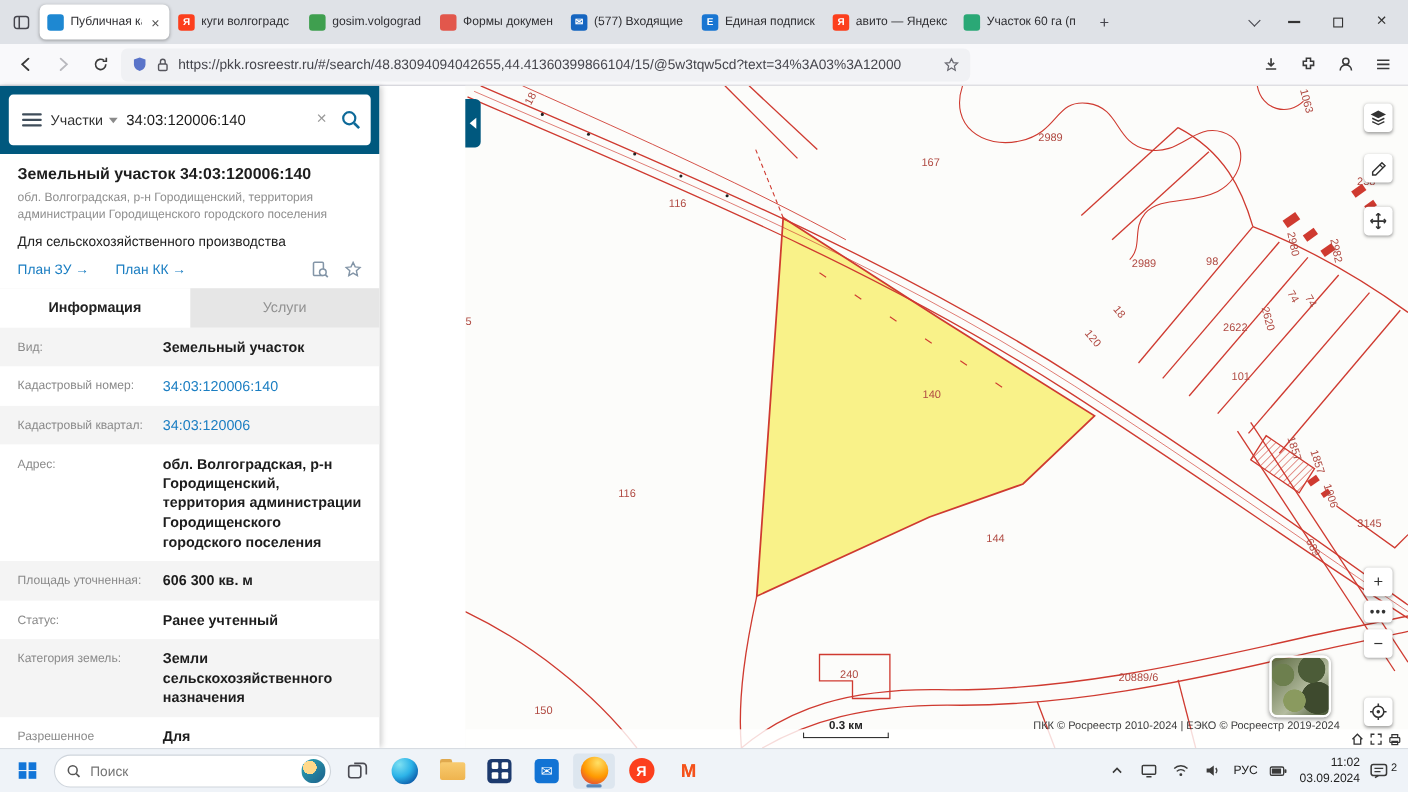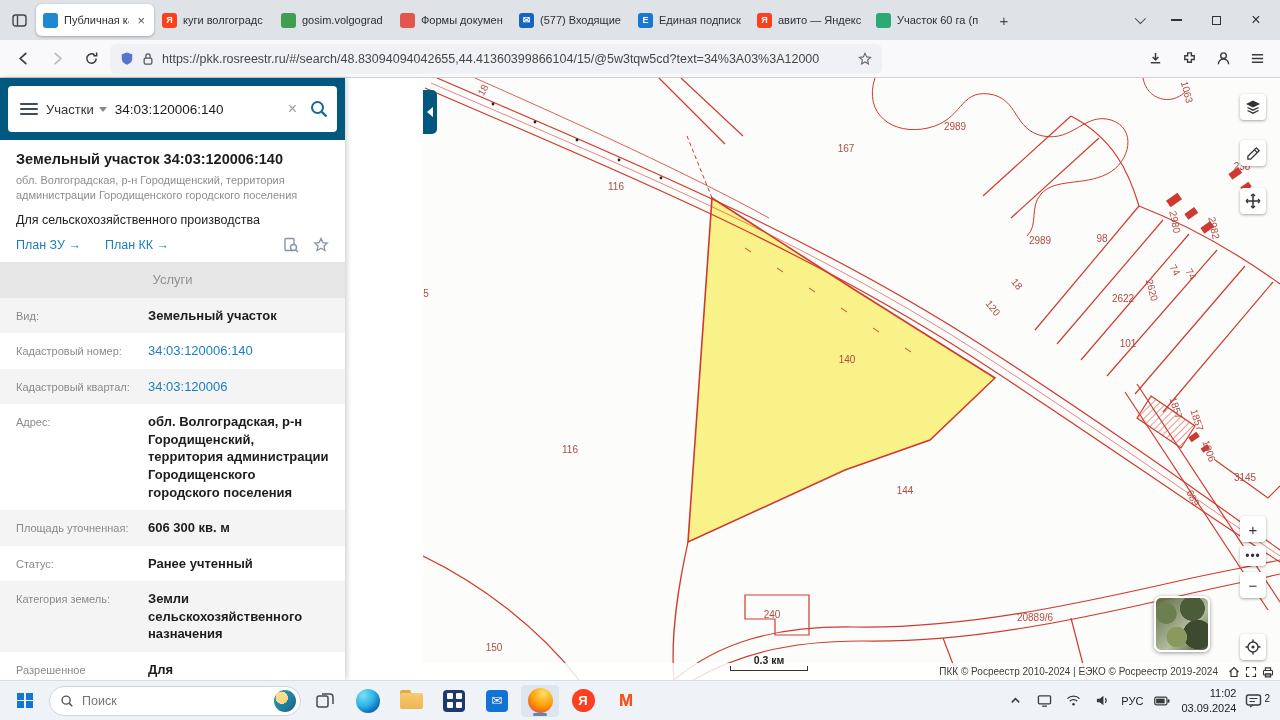--- a/index.html
+++ b/index.html
@@ -90,21 +90,21 @@
   .thumb { position:absolute; right:70px; bottom:28px; width:56px; height:56px; border-radius:7px;
     border:2px solid #fff; box-shadow:0 1px 4px rgba(0,0,0,.4); z-index:4;
     background:
       radial-gradient(circle at 20% 30%, #6d7f4e 0 18%, transparent 19%),
       radial-gradient(circle at 70% 20%, #4c5c38 0 22%, transparent 23%),
       radial-gradient(circle at 40% 75%, #8a9a5f 0 20%, transparent 21%),
       radial-gradient(circle at 80% 70%, #3e4a2e 0 26%, transparent 27%),
       linear-gradient(135deg, #5d6b42, #76855288 60%, #41502f); }
   .attrib-strip { position:absolute; left:0; right:0; bottom:0; height:17px;
     background:rgba(255,255,255,.82); z-index:3; }
-  .attribution { position:absolute; right:62px; bottom:3px; font-size:10px; color:#3c3c3c; z-index:4; }
+  .attribution { position:absolute; right:62px; bottom:14px; font-size:10px; color:#3c3c3c; z-index:4; }
   .attrib-icons { position:absolute; right:6px; bottom:2px; display:flex; gap:5px; z-index:4; }
   .scalebar { position:absolute; left:307px; bottom:9px; width:78px; text-align:center; z-index:4; }
   .scalebar .sc-txt { font-size:10.5px; color:#222; font-weight:bold; }
   .scalebar .sc-line { height:5px; border-left:1.5px solid #333; border-right:1.5px solid #333;
     border-bottom:1.5px solid #333; }
 
   
   .taskbar { position:absolute; left:0; right:0; bottom:0; height:40px; background:#eff3f8;
     border-top:1px solid #d7dce2; display:flex; align-items:center; padding:0 6px; gap:5px; z-index:10; }
   .tb-icon { width:38px; height:32px; border-radius:4px; display:flex; align-items:center;
@@ -303,20 +303,21 @@
             <circle cx="10.5" cy="10.5" r="3" fill="#fff" stroke="#8395a7" stroke-width="1.4"></circle>
             <line x1="12.7" y1="12.7" x2="15" y2="15" stroke="#8395a7" stroke-width="1.6"></line>
           </svg>
           <svg width="16" height="16" viewBox="0 0 16 16">
             <path d="M8 1.5 L9.9 5.6 L14.3 6.1 L11 9.1 L11.9 13.5 L8 11.3 L4.1 13.5 L5 9.1 L1.7 6.1 L6.1 5.6 Z" fill="none" stroke="#8395a7" stroke-width="1.3"></path>
           </svg>
         </span>
       </div>
 
     <div class="info-tabs">
+        <div class="info-tab active">Информация</div>
         <div class="info-tab">Услуги</div>
       </div>
     <div>
         <div class="irow">
           <div class="lbl">Вид:</div>
           <div class="val">Земельный участок</div>
         </div>
         <div class="irow">
           <div class="lbl">Кадастровый номер:</div>
           <div class="val link">34:03:120006:140</div>

